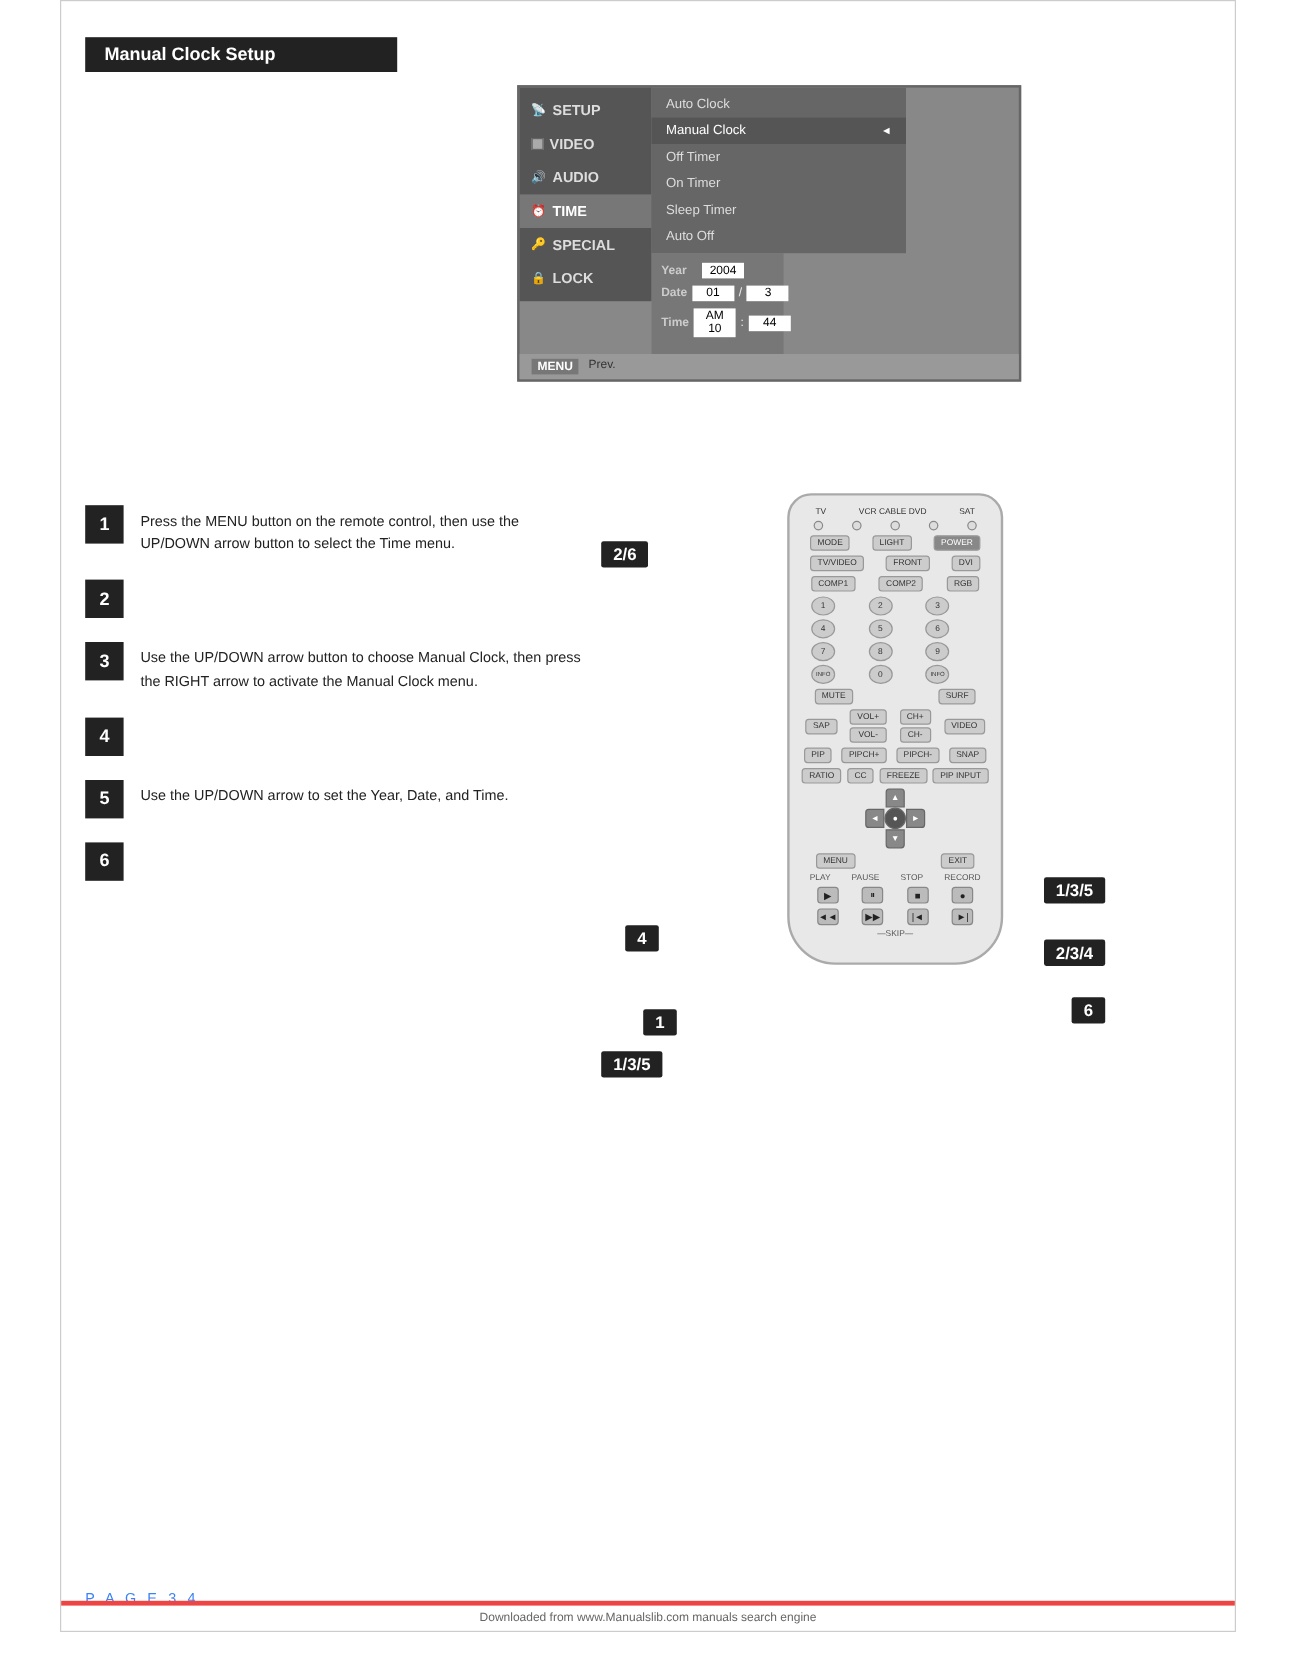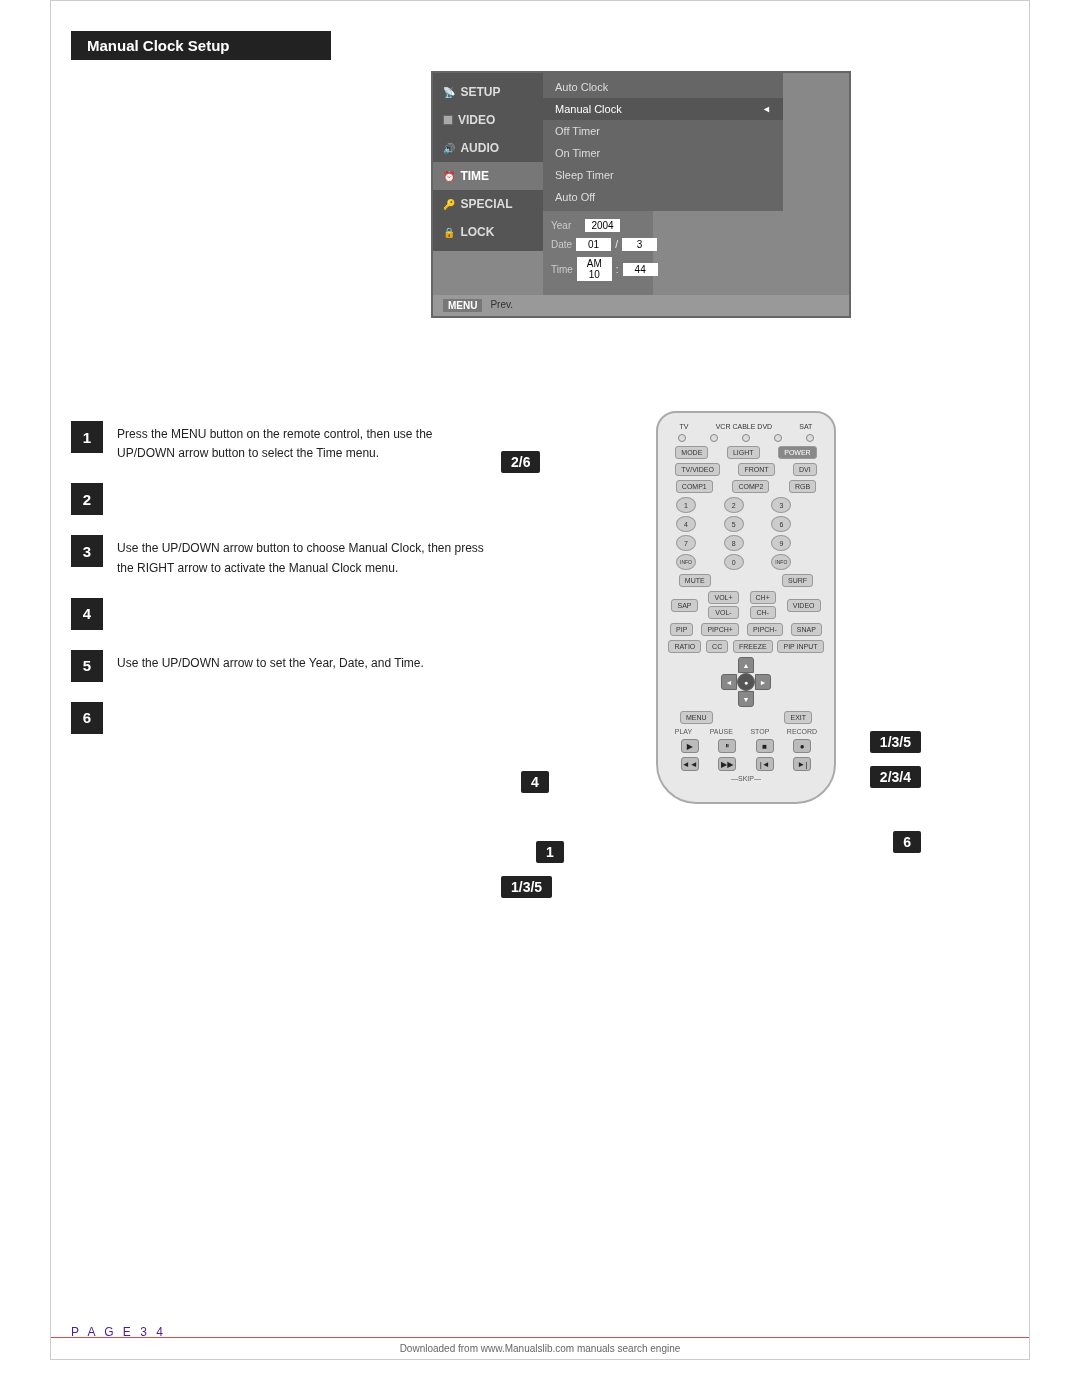--- a/index.html
+++ b/index.html
@@ -63,21 +63,21 @@
       cursor: pointer;
     }
 
     .tv-menu-item.active {
       background: #777;
       color: #fff;
     }
 
     .tv-menu-right {
       float: left;
-      width: 240px;
+      width: 212px;
       background: #666;
       padding: 3px 0;
     }
 
     .tv-submenu-item {
       padding: 5px 12px;
       color: #ddd;
       font-size: 11px;
       cursor: pointer;
     }
@@ -103,20 +103,21 @@
       display: flex;
       align-items: center;
       margin-bottom: 6px;
       gap: 4px;
     }
 
     .tv-setting-label {
       width: 30px;
       color: #ccc;
       font-size: 10px;
+      font-weight: bold;
     }
 
     .tv-setting-value {
       background: #fff;
       color: #000;
       padding: 1px 4px;
       font-size: 10px;
       min-width: 35px;
       text-align: center;
     }
@@ -287,33 +288,33 @@
       cursor: pointer;
     }
 
     
     .page-number {
       position: absolute;
       bottom: 20px;
       left: 20px;
       font-size: 12px;
       letter-spacing: 3px;
-      color: #4c1d95;
+      color: #3b82f6;
     }
 
     
     .page-footer {
       position: absolute;
       bottom: 0;
       left: 0;
       right: 0;
       padding: 5px 20px;
       font-size: 10px;
       color: #666;
-      border-top: 1px solid #ef4444;
+      border-top: 4px solid #ef4444;
       text-align: center;
     }
 
     .clearfix::after { content: ''; display: block; clear: both; }
 
     .label-badge {
       background: #222;
       color: #fff;
       font-weight: bold;
       font-size: 14px;
@@ -425,21 +426,21 @@
   
   <div style="position:absolute;top:410px;left:450px;width:420px;">
 
     <div style="position:absolute;top:40px;left:0px;z-index:10;">
       <span class="label-badge">2/6</span>
     </div>
 
     <div style="position:absolute;top:320px;right:0px;z-index:10;">
       <span class="label-badge">1/3/5</span>
     </div>
-    <div style="position:absolute;top:355px;right:0px;z-index:10;">
+    <div style="position:absolute;top:372px;right:0px;z-index:10;">
       <span class="label-badge">2/3/4</span>
     </div>
     <div style="position:absolute;top:420px;right:0px;z-index:10;">
       <span class="label-badge">6</span>
     </div>
 
     <div style="position:absolute;top:360px;left:20px;z-index:10;">
       <span class="label-badge">4</span>
     </div>
 

